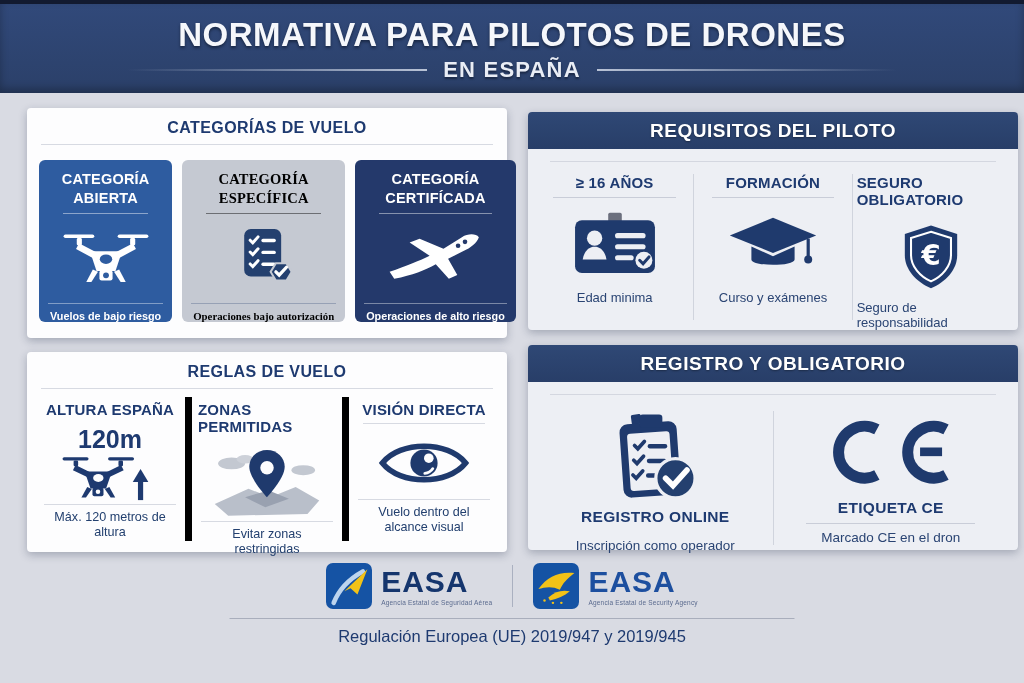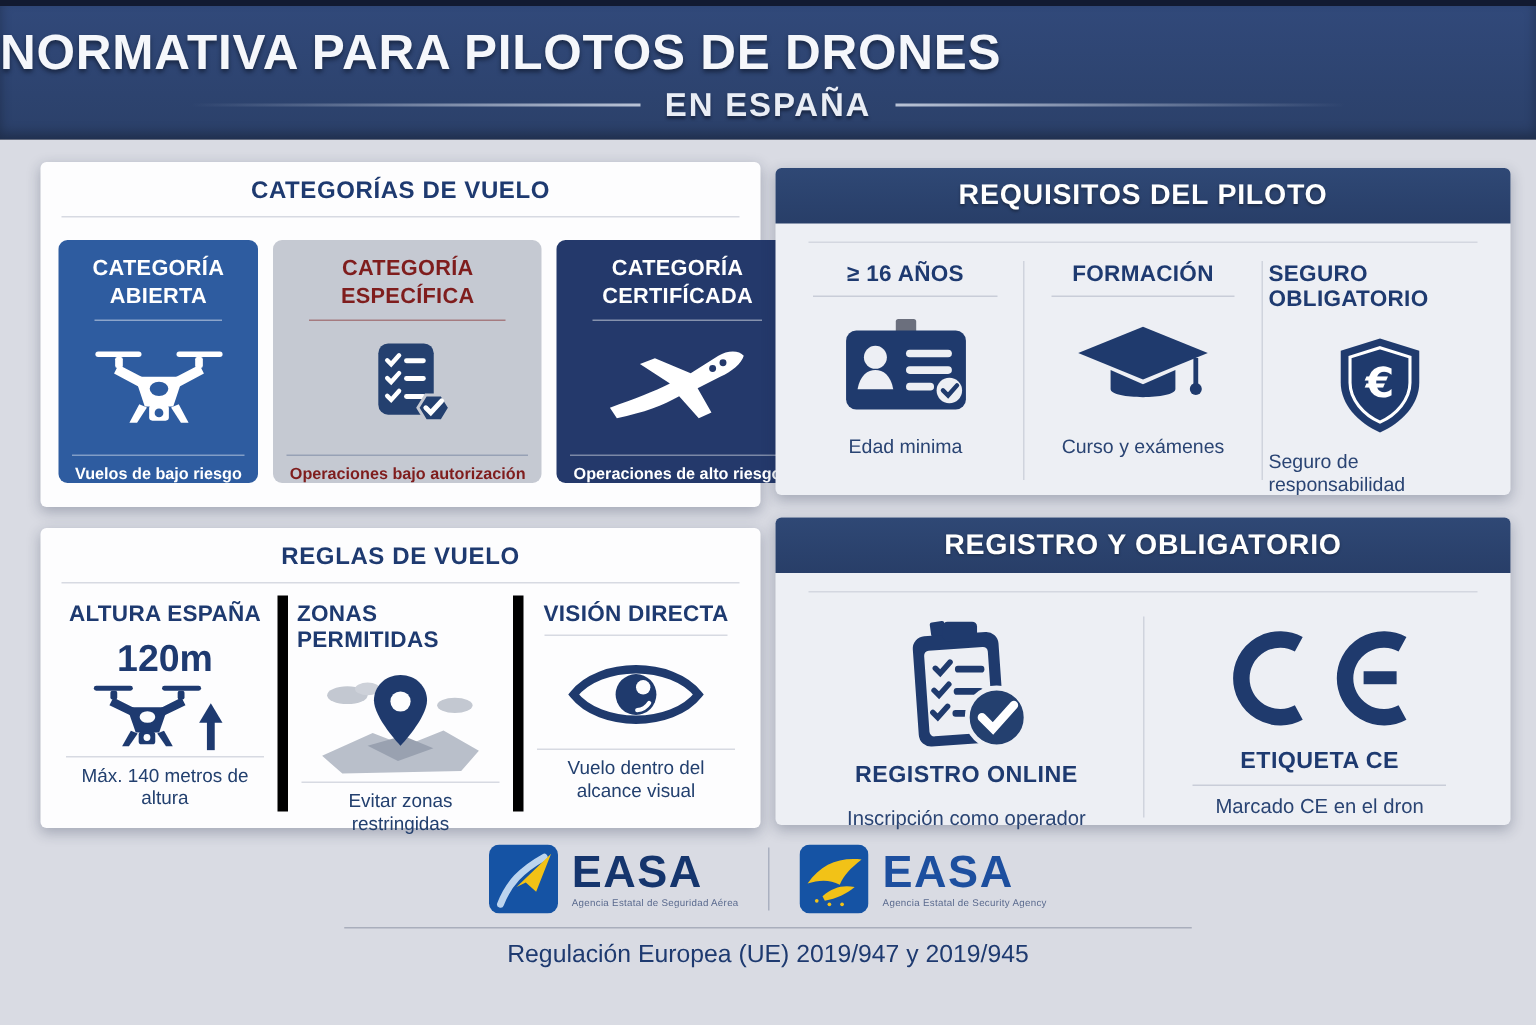--- a/index.html
+++ b/index.html
@@ -4,48 +4,48 @@
 <style>
   * { margin:0; padding:0; box-sizing:border-box; }
   body { background:#9aa0ad; font-family:"Liberation Sans",sans-serif; }
   .page { position:relative; width:1024px; height:683px; background:#d9dbe3; overflow:hidden;
           font-family:"Liberation Sans",sans-serif; margin:0 auto; }
 
   
   .hdr { position:absolute; left:0; top:0; width:100%; height:93px;
          background:linear-gradient(180deg,#31497a 0%,#2b4069 100%);
          border-top:4px solid #121a30; box-shadow:inset 0 -4px 8px rgba(0,0,0,.28);
-         display:flex; flex-direction:column; }
+         display:flex; flex-direction:column; align-items:center; }
   .hdr h1 { margin-top:12px; font-size:33px; font-weight:700; color:#f5f7fb;
             letter-spacing:.5px; text-shadow:0 2px 3px rgba(8,14,30,.55); }
   .hdr-sub { display:flex; align-items:center; gap:16px; width:100%; justify-content:center; margin-top:3px; }
   .hdr-line { height:2px; width:300px; }
   .hdr-line.l { background:linear-gradient(90deg,rgba(185,195,214,0),#b9c3d6); }
   .hdr-line.r { background:linear-gradient(90deg,#b9c3d6,rgba(185,195,214,0)); }
   .hdr h2 { font-size:22px; font-weight:700; color:#e9edf5; letter-spacing:1.2px;
             text-shadow:0 2px 2px rgba(8,14,30,.5); }
 
   
   .card { position:absolute; border-radius:4px; box-shadow:0 3px 9px rgba(25,35,65,.28); }
   .card.white { background:#fdfdfe; }
-  .card.tint  { background:#edeff4; }
+  .card.tint  { background:#edeff4;margin-left:11px; }
   #cat-card   { left:27px;  top:108px; width:480px; height:230px; }
   #rules-card { left:27px;  top:352px; width:480px; height:200px; }
   #req-card   { left:517px; top:112px; width:490px; height:218px; }
   #reg-card   { left:517px; top:345px; width:490px; height:205px; }
 
   .card-title { text-align:center; font-size:16px; font-weight:700; color:#1e3a70;
                 padding:11px 0 7px; letter-spacing:.4px; }
   .card-hr { height:1px; background:#d7dae2; margin:0 14px; }
 
   
   .cat-row { display:flex; gap:10px; padding:15px 12px 0; }
   .cat { flex:1; border-radius:6px; display:flex; flex-direction:column; height:162px; }
   .cat.blue { background:#2e5ca0; color:#ffffff; }
-  .cat.gray { background:#c5c9d2; color:#7f1d1d; }
+  .cat.gray { background:#c5c9d2; color:#000000;font-family:Liberation Serif, serif; }
   .cat.navy { background:#24396b; color:#ffffff; }
   .cat-h { font-size:14.5px; font-weight:700; text-align:center; padding:10px 8px 5px;
            line-height:1.3; letter-spacing:.2px; }
   .cat-uhr { height:1px; margin:0 24px; background:currentColor; opacity:.45; }
   .cat-icon { flex:1; display:flex; align-items:center; justify-content:center; }
   .cat-cap { font-size:10.8px; font-weight:700; text-align:center; padding:6px 2px 0;
              margin:0 9px; border-top:1px solid rgba(255,255,255,.4); white-space:nowrap; }
   .cat.gray .cat-cap { border-top-color:rgba(32,56,107,.28); }
 
   
@@ -198,21 +198,21 @@
               <path d="M40,54 l-9,16 h7 l9,-13 z"></path>
                 <path d="M74,54 l9,16 h-7 l-9,-13 z"></path>
               <rect x="48" y="55" width="17" height="13" rx="3"></rect>
               <rect x="118" y="44" width="8" height="30"></rect>
               <polygon points="122,26 110,46 134,46"></polygon>
             </g>
             <ellipse cx="57" cy="40" rx="8" ry="6" fill="var(--cut)"></ellipse>
             <circle cx="56.5" cy="61" r="3.5" fill="var(--cut)"></circle>
           </svg>
         </div>
-        <div class="rule-cap">Máx. 140 metros de altura</div>
+        <div class="rule-cap">Máx. 120 metros de altura</div>
       </div>
 
       <div class="rule">
         <div class="rule-h">ZONAS PERMITIDAS</div>
         <div class="rule-uhr"></div>
         <div class="rule-icon">
           <svg viewBox="0 0 140 92" width="118" height="78">
             <ellipse cx="28" cy="24" rx="16" ry="7" fill="#c3c8d1"></ellipse>
               <ellipse cx="44" cy="19" rx="10" ry="5" fill="#cdd1d9"></ellipse>
             <ellipse cx="113" cy="32" rx="14" ry="6" fill="#c3c8d1"></ellipse>

